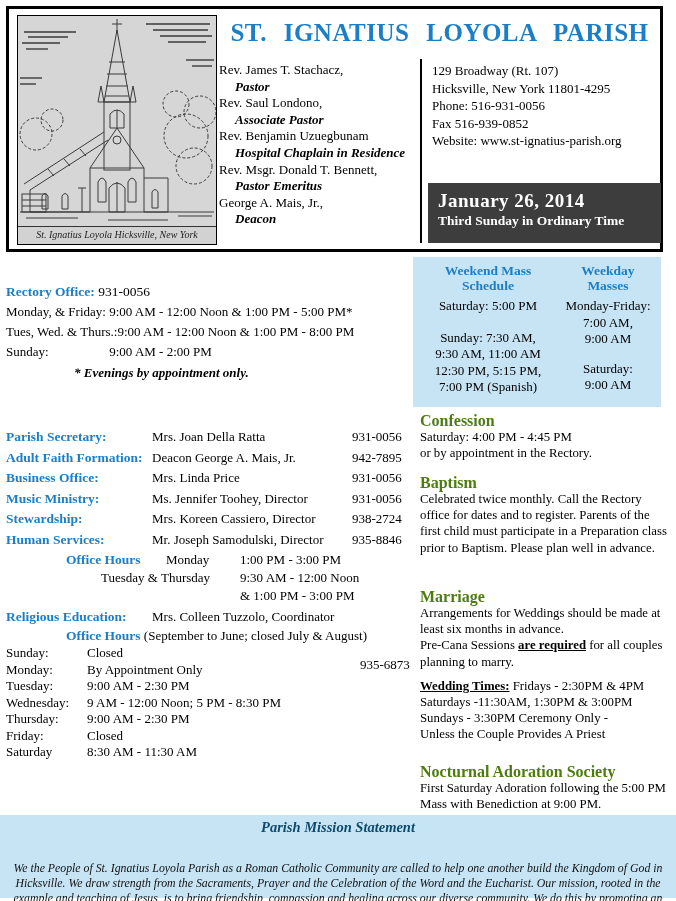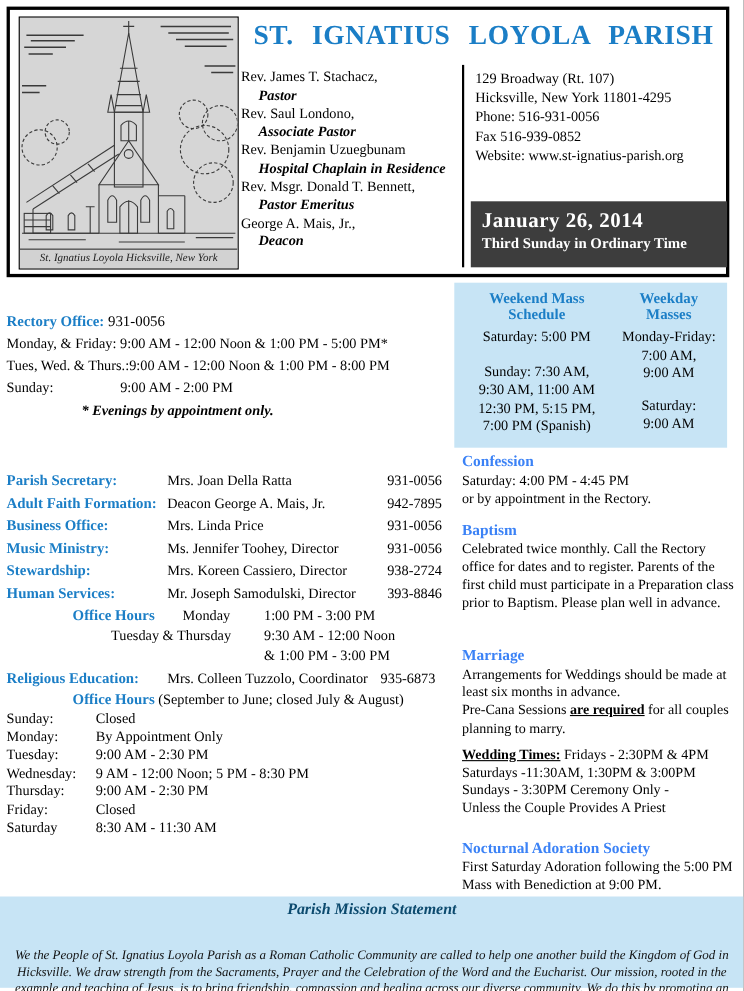--- a/index.html
+++ b/index.html
@@ -60,41 +60,41 @@
   .oh-row { position:relative; height:18px; line-height:18px; }
   .oh-row .oh-label { position:absolute; left:60px; color:#1b7ec6; font-weight:bold; font-size:13.5px; }
   .oh-row .oh-day1 { position:absolute; left:160px; }
   .oh-row .oh-day2 { position:absolute; left:95px; }
   .oh-row .oh-time { position:absolute; left:234px; }
 
   .rel-ed { position:absolute; left:6px; top:607px; width:406px; font-size:13px; }
   .re-row1 { position:relative; height:19px; line-height:19px; }
   .re-row1 .re-label { position:absolute; left:0; color:#1b7ec6; font-weight:bold; font-size:13.5px; }
   .re-row1 .re-coord { position:absolute; left:146px; }
-  .re-row1 .re-phone { position:absolute; left:340px; }
+  .re-row1 .re-phone { position:absolute; left:354px;margin-top:48px; }
   .re-row2 { position:relative; height:19px; line-height:19px; padding-left:60px; }
   .re-row2 .re-oh { color:#1b7ec6; font-weight:bold; font-size:13.5px; }
   .re-day-row { position:relative; height:16.5px; line-height:16.5px; }
   .re-day-row .re-day { position:absolute; left:0; }
   .re-day-row .re-time { position:absolute; left:81px; }
 
   
   .mass-box {
     position:absolute; left:413px; top:257px; width:248px; height:150px;
     background:#c7e4f5;
   }
   .mass-col { position:absolute; top:6px; text-align:center; font-size:13px; line-height:16.5px; }
   .mass-col.weekend { left:6px; width:138px; }
   .mass-col.weekday { left:146px; width:98px; }
   .mass-heading { color:#1b7ec6; font-weight:bold; font-size:13.5px; line-height:15px; margin-bottom:5px; }
   .mass-gap { height:15px; }
   .mass-gap-sm { height:13px; }
 
   .rcol-section { position:absolute; left:420px; width:250px; font-size:12.8px; line-height:16.2px; }
-  .rcol-heading { color:#3b82f6; font-weight:bold; font-size:14px; line-height:17px; }
+  .rcol-heading { color:#4d7c0f; font-weight:bold; font-size:16px; line-height:17px; }
   .bold-underline { font-weight:bold; text-decoration:underline; }
   .wt-block { margin-top:8px; }
 
   
   .mission-box {
     position:absolute; left:0; top:815px; width:676px; height:83px;
     background:#c7e4f5; text-align:center;
   }
   .mission-heading {
     color:#0c4a6e; font-weight:bold; font-style:italic; font-size:14.5px;
@@ -267,21 +267,21 @@
       <span class="s-phone">931-0056</span>
     </div>
     <div class="staff-row">
       <span class="s-label">Stewardship:</span>
       <span class="s-name">Mrs. Koreen Cassiero, Director</span>
       <span class="s-phone">938-2724</span>
     </div>
     <div class="staff-row">
       <span class="s-label">Human Services:</span>
       <span class="s-name">Mr. Joseph Samodulski, Director</span>
-      <span class="s-phone">393-8846</span>
+      <span class="s-phone">935-8846</span>
     </div>
   </div>
 
   <div class="office-hours">
     <div class="oh-row">
       <span class="oh-label">Office Hours</span>
       <span class="oh-day1">Monday</span>
       <span class="oh-time">1:00 PM - 3:00 PM</span>
     </div>
     <div class="oh-row">

